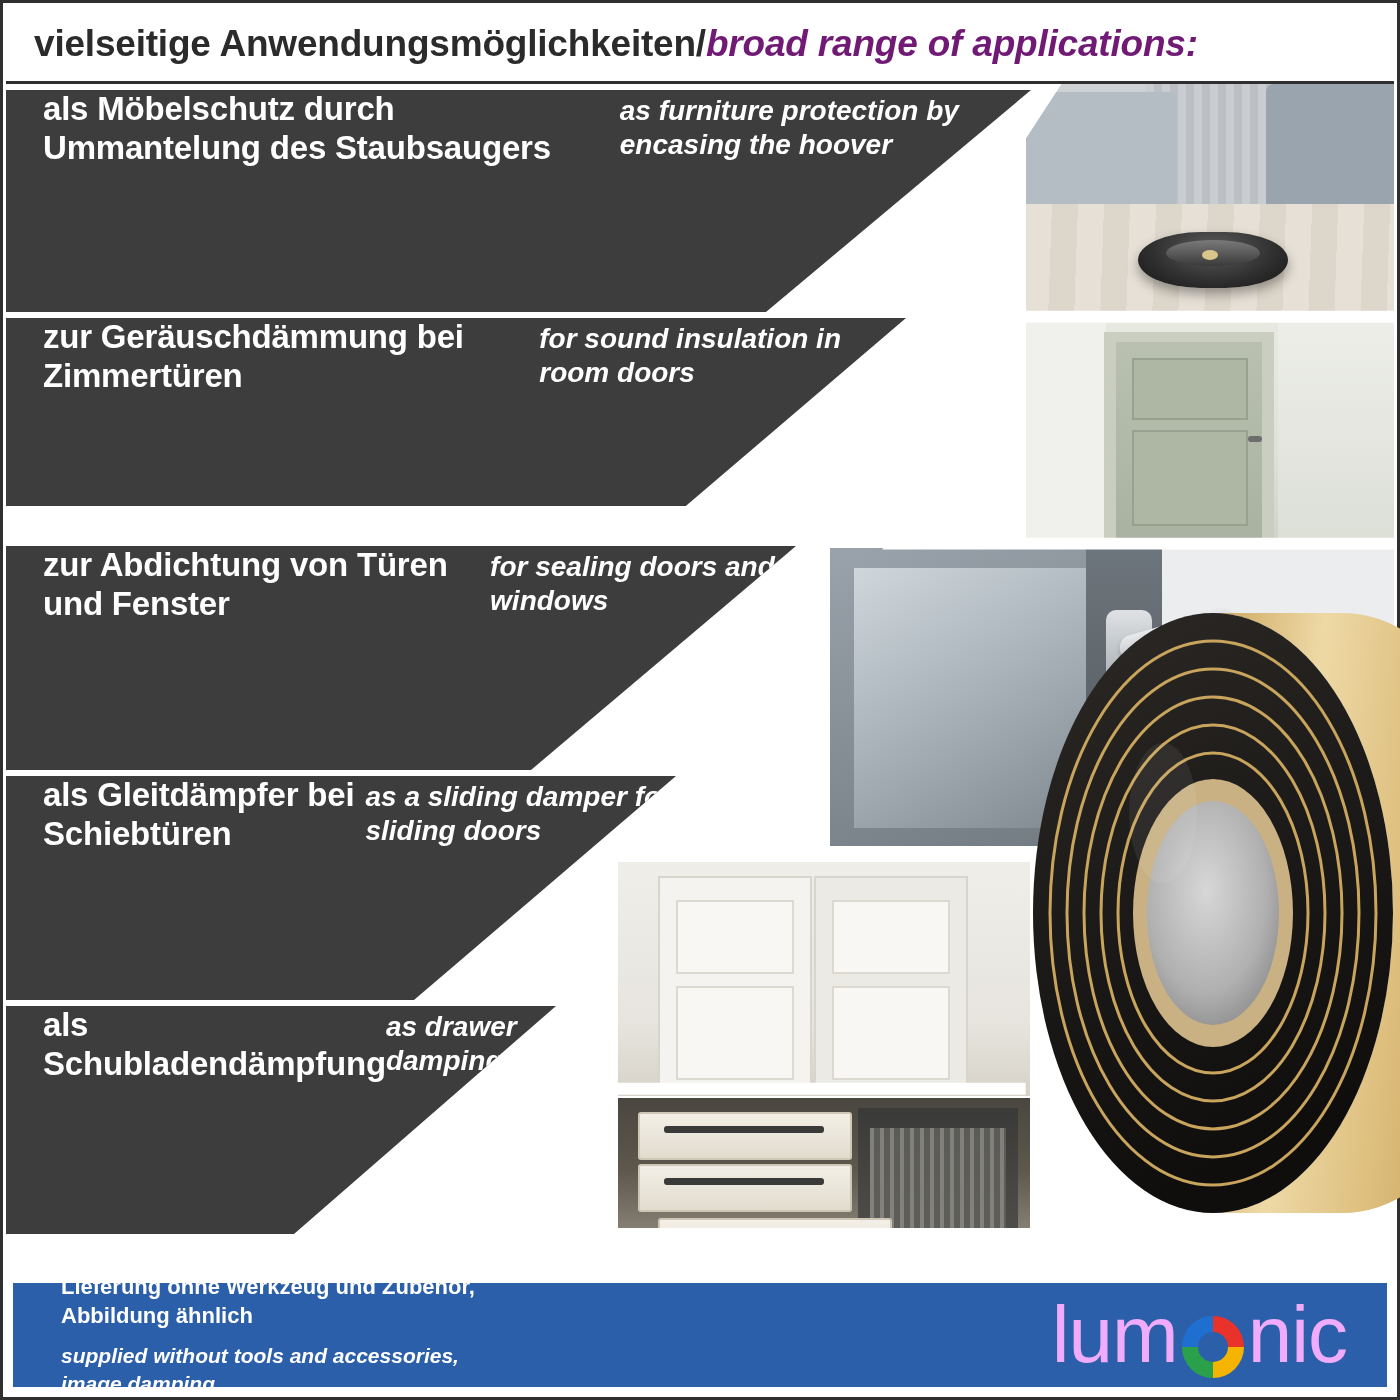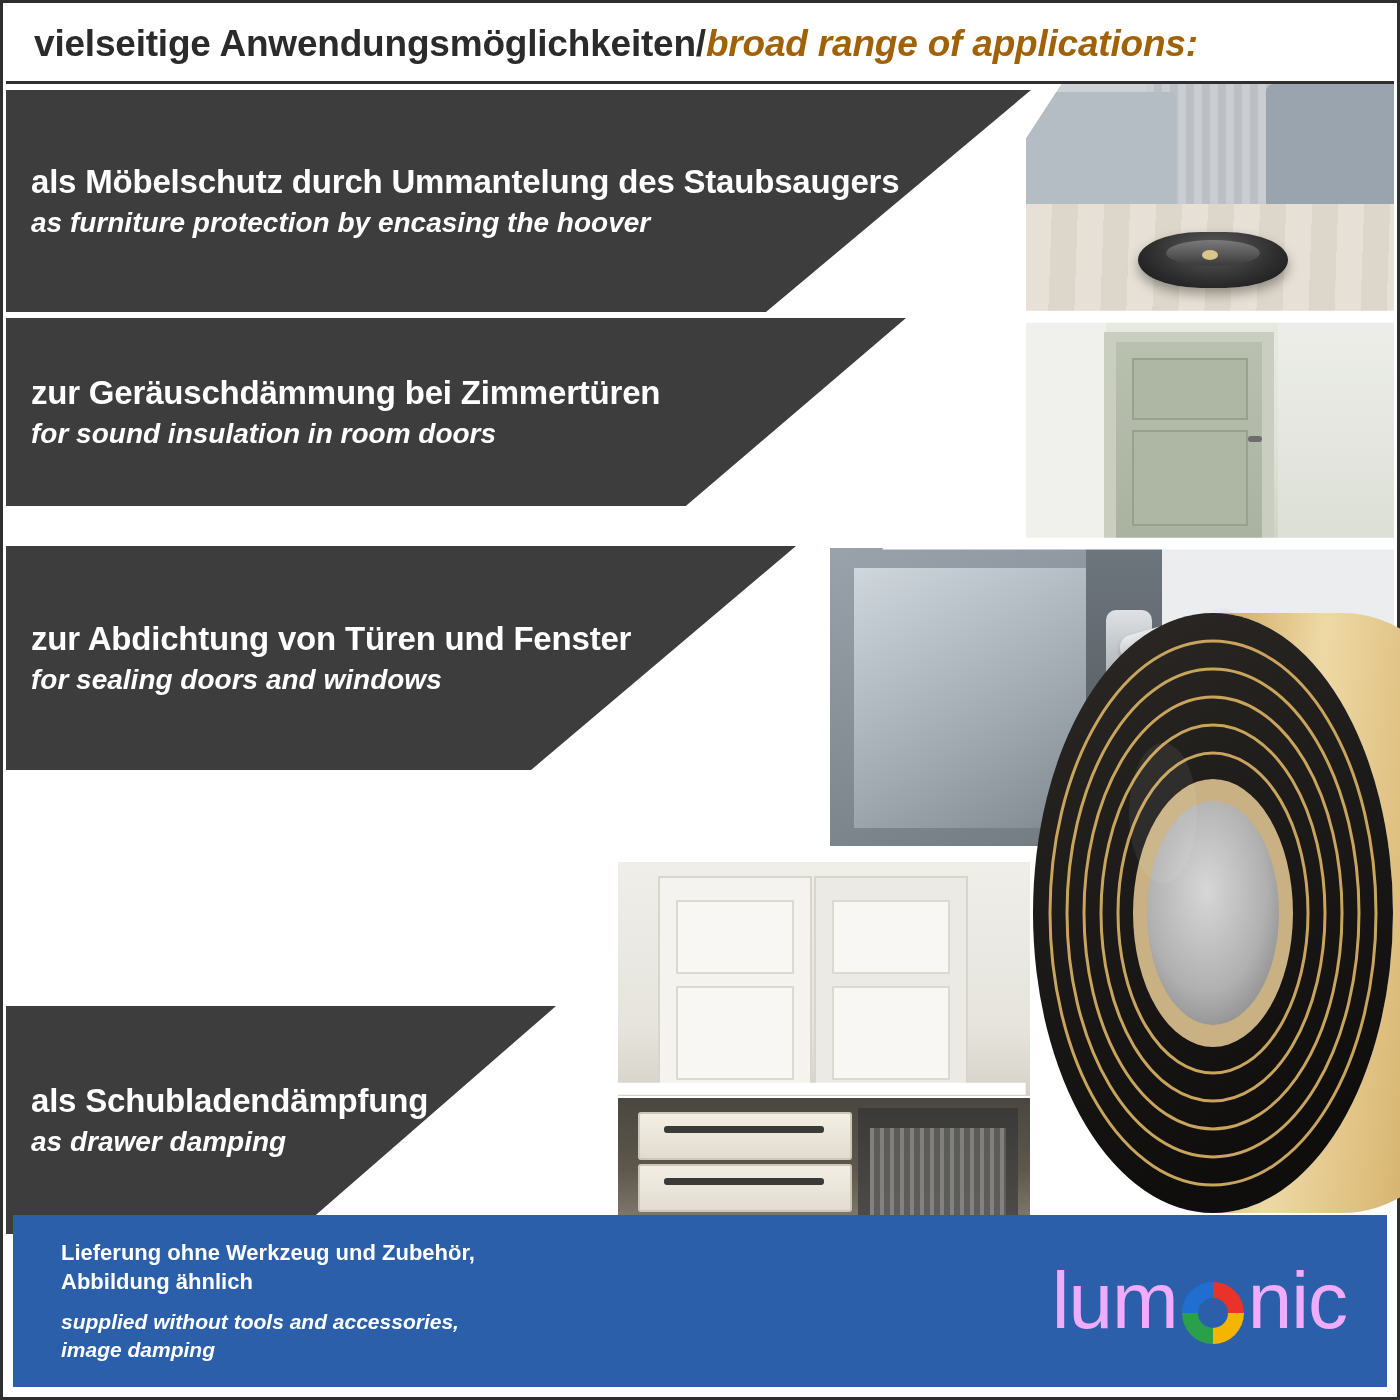--- a/index.html
+++ b/index.html
@@ -34,21 +34,21 @@
   .header .de{
     font-size:37px;
     font-weight:bold;
     color:#2b2b2b;
     letter-spacing:-0.2px;
   }
   .header .en{
     font-size:37px;
     font-weight:bold;
     font-style:italic;
-    color:#a16207;
+    color:#701a75;
     letter-spacing:-0.2px;
   }
 
   
   .collage{
     position:absolute;
     left:3px;top:81px;right:3px;bottom:152px;
     overflow:hidden;
   }
   .photo{
@@ -128,23 +128,23 @@
   .rows{
     position:absolute;
     left:3px;top:81px;
     width:1400px;height:1167px;
   }
   .row{
     position:absolute;
     background:#3d3d3d;
     color:#ffffff;
     box-sizing:border-box;
-    padding:0 0 0 25px;
+    padding:0 0 0 37px;
     display:flex;
-    flex-direction:column;
+    flex-direction:row;
     justify-content:center;
   }
   .row .de{
     font-size:33px;
     font-weight:bold;
     line-height:1.18;
     letter-spacing:-0.2px;
   }
   .row .en{
     font-size:28px;
@@ -164,21 +164,21 @@
     position:absolute;
     left:1010px;top:590px;
     width:400px;height:640px;
     pointer-events:none;
   }
 
   
   .footer{
     position:absolute;
     left:10px;right:10px;bottom:10px;
-    height:172px;
+    height:104px;
     background:#2b5faa;
     display:flex;align-items:center;
     box-sizing:border-box;
     padding:0 28px 0 48px;
     gap:32px;
   }
   .footer .txt{flex:1;color:#ffffff;}
   .footer .l1{font-size:22px;font-weight:bold;line-height:1.32;}
   .footer .l2{font-size:21px;font-weight:bold;font-style:italic;line-height:1.32;margin-top:12px;}
   .brand{
@@ -341,20 +341,24 @@
     <div class="row r2">
       <div class="de">zur Geräuschdämmung bei Zimmertüren</div>
       <div class="en">for sound insulation in room doors</div>
     </div>
 
     <div class="row r3">
       <div class="de">zur Abdichtung von Türen und Fenster</div>
       <div class="en">for sealing doors and windows</div>
     </div>
 
+    <div class="row r4">
+      <div class="de">als Gleitdämpfer bei Schiebtüren</div>
+      <div class="en">as a sliding damper for sliding doors</div>
+    </div>
 
     <div class="row r5">
       <div class="de">als Schubladendämpfung</div>
       <div class="en">as drawer damping</div>
     </div>
   </div>
 
   <div class="footer">
     <div class="txt">
       <div class="l1">

